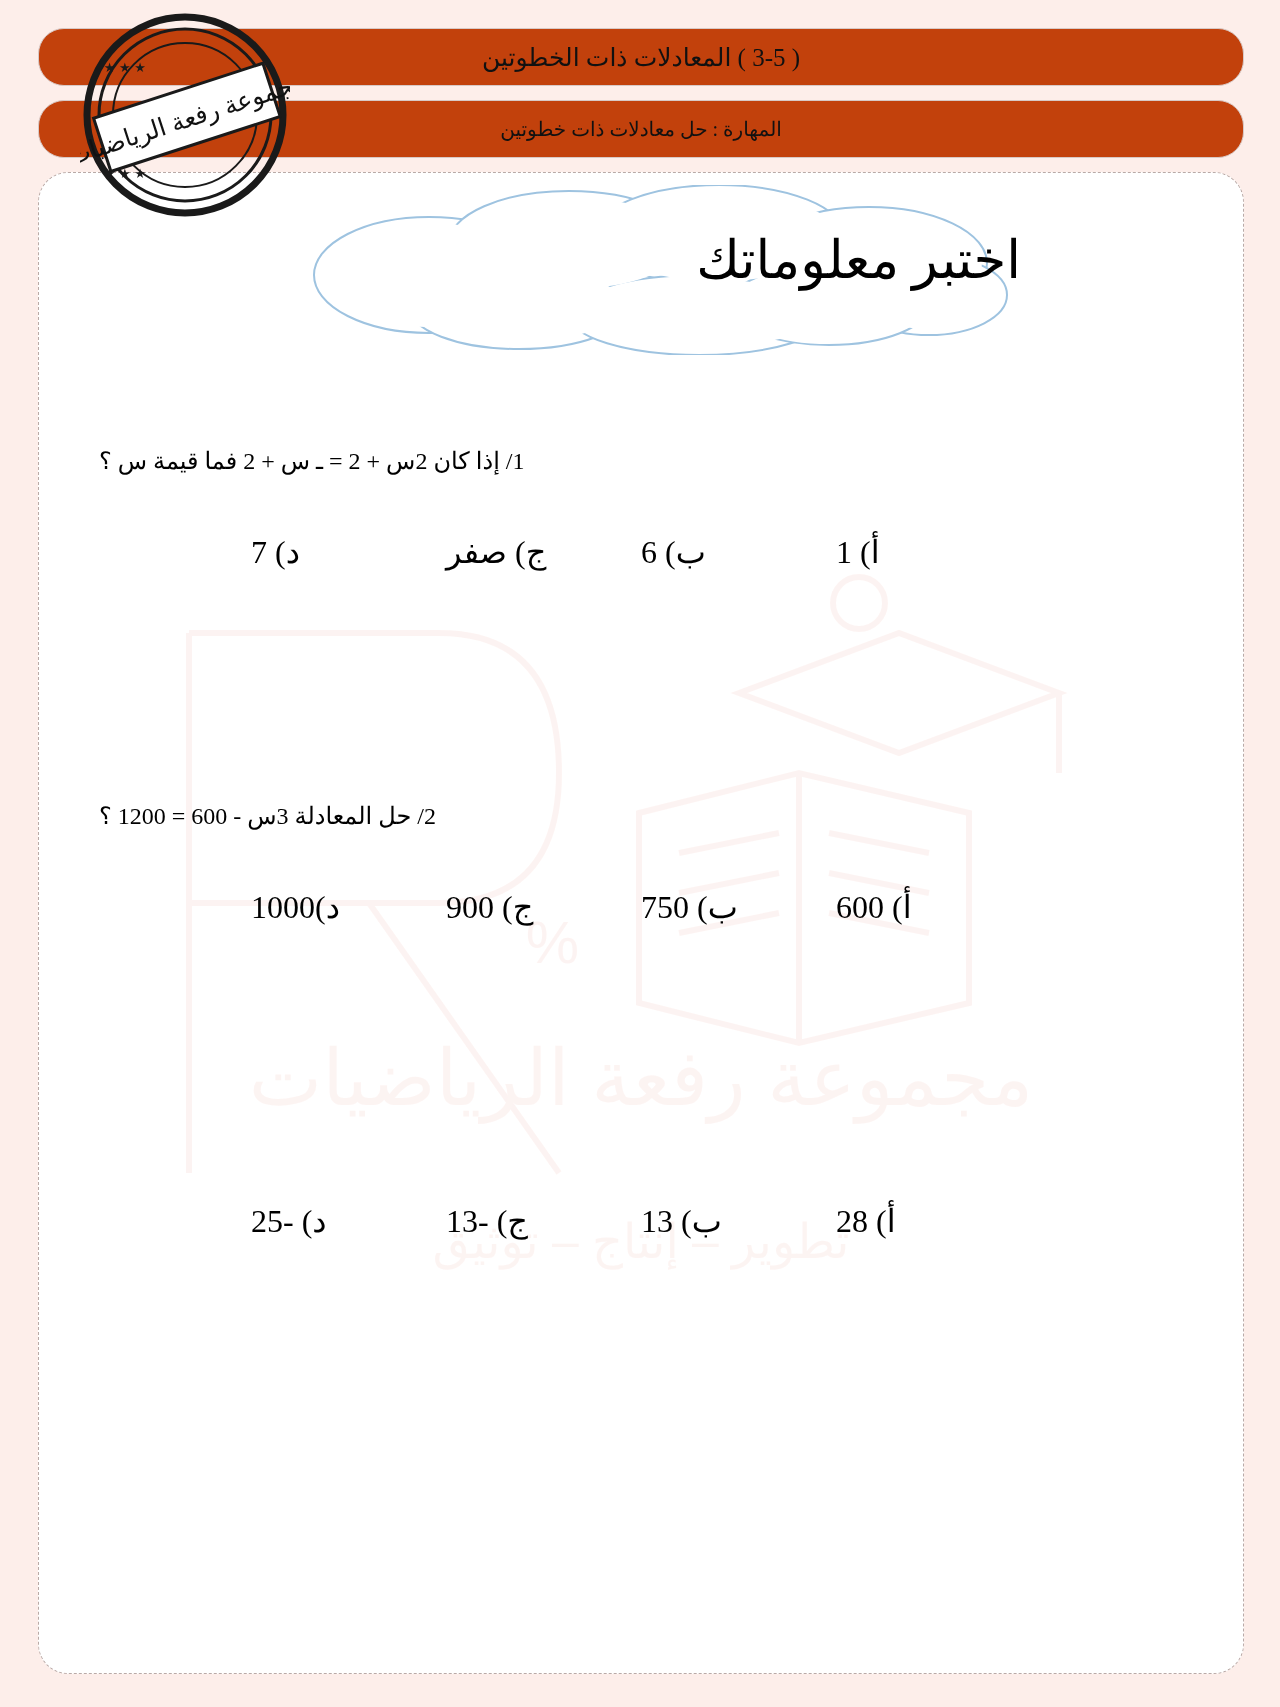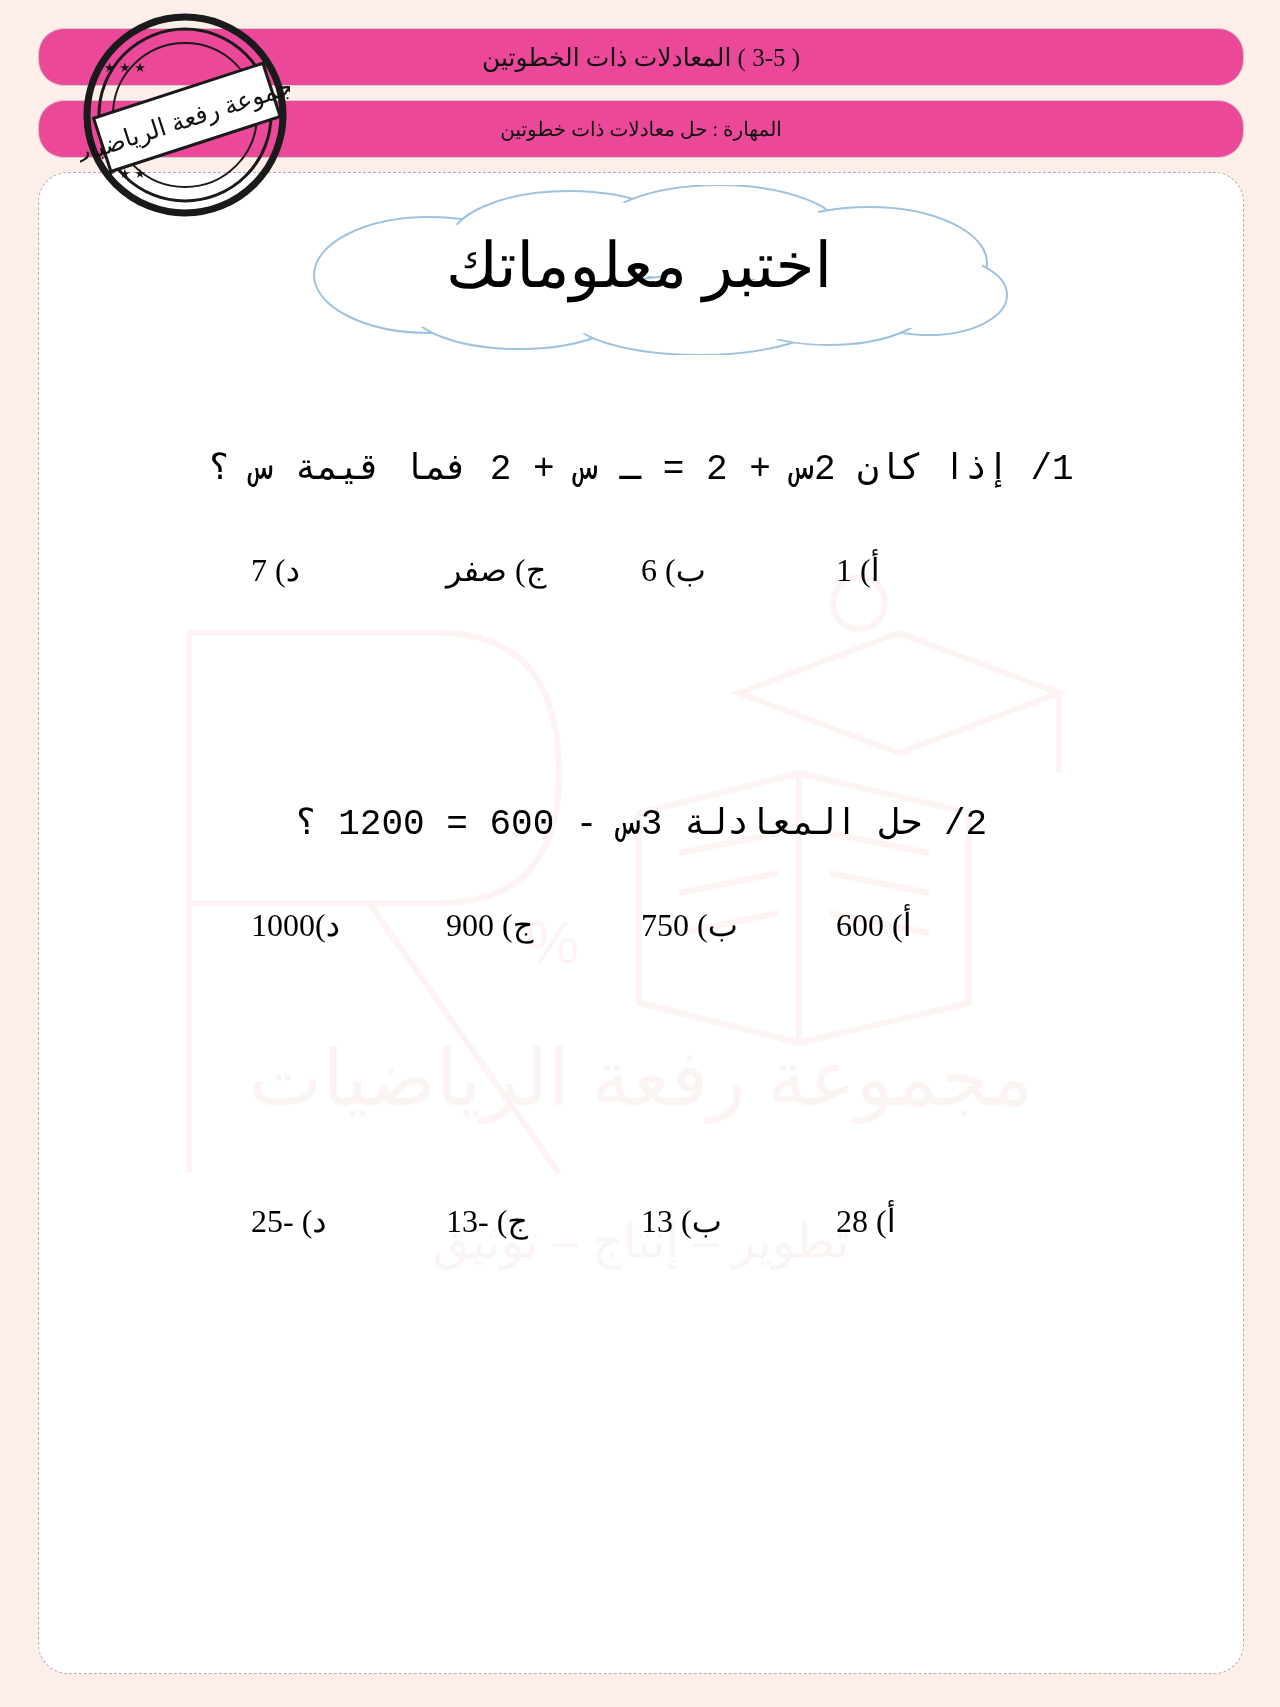--- a/index.html
+++ b/index.html
@@ -20,21 +20,21 @@
     position: absolute;
     left: 0; top: 0;
     width: 1280px;
     height: 1707px;
     background: #fdeeea;
   }
 
   
   .header-pill {
     position: absolute;
-    background: #ec4899;
+    background: #c2410c;
     border: 1px solid #d8c9c6;
     border-radius: 26px;
     display: flex;
     align-items: center;
     justify-content: center;
     text-align: center;
     color: #111;
     direction: rtl;
   }
   #title-pill {
@@ -97,25 +97,25 @@
   
   .cloud-wrap {
     position: absolute;
     left: 230px;
     top: 12px;
     width: 740px;
     height: 170px;
   }
   .cloud-title {
     position: absolute;
-    left: 0;
+    left: 12px;
     top: 44px;
     width: 740px;
-    text-align: center;
-    font-size: 63px;
+    text-align: right;
+    font-size: 53px;
     color: #000;
     direction: rtl;
     letter-spacing: 1px;
   }
 
   
   .stamp {
     position: absolute;
     left: 80px;
     top: 10px;
@@ -126,26 +126,25 @@
 
   
   .question-block {
     position: absolute;
     right: 0;
     width: 1204px;
     direction: rtl;
     color: #000;
   }
   .q-text {
-    text-align: center;
-    font-size: 36px;
+    text-align: left;
+    font-size: 24px;
     line-height: 1.5;
     padding: 0 60px;
     direction: rtl;
-    font-family: Liberation Mono, monospace;
   }
   .q-choices {
     display: flex;
     flex-direction: row;
     justify-content: center;
     align-items: center;
     gap: 0px;
     margin-top: 54px;
     direction: rtl;
     font-size: 32px;

